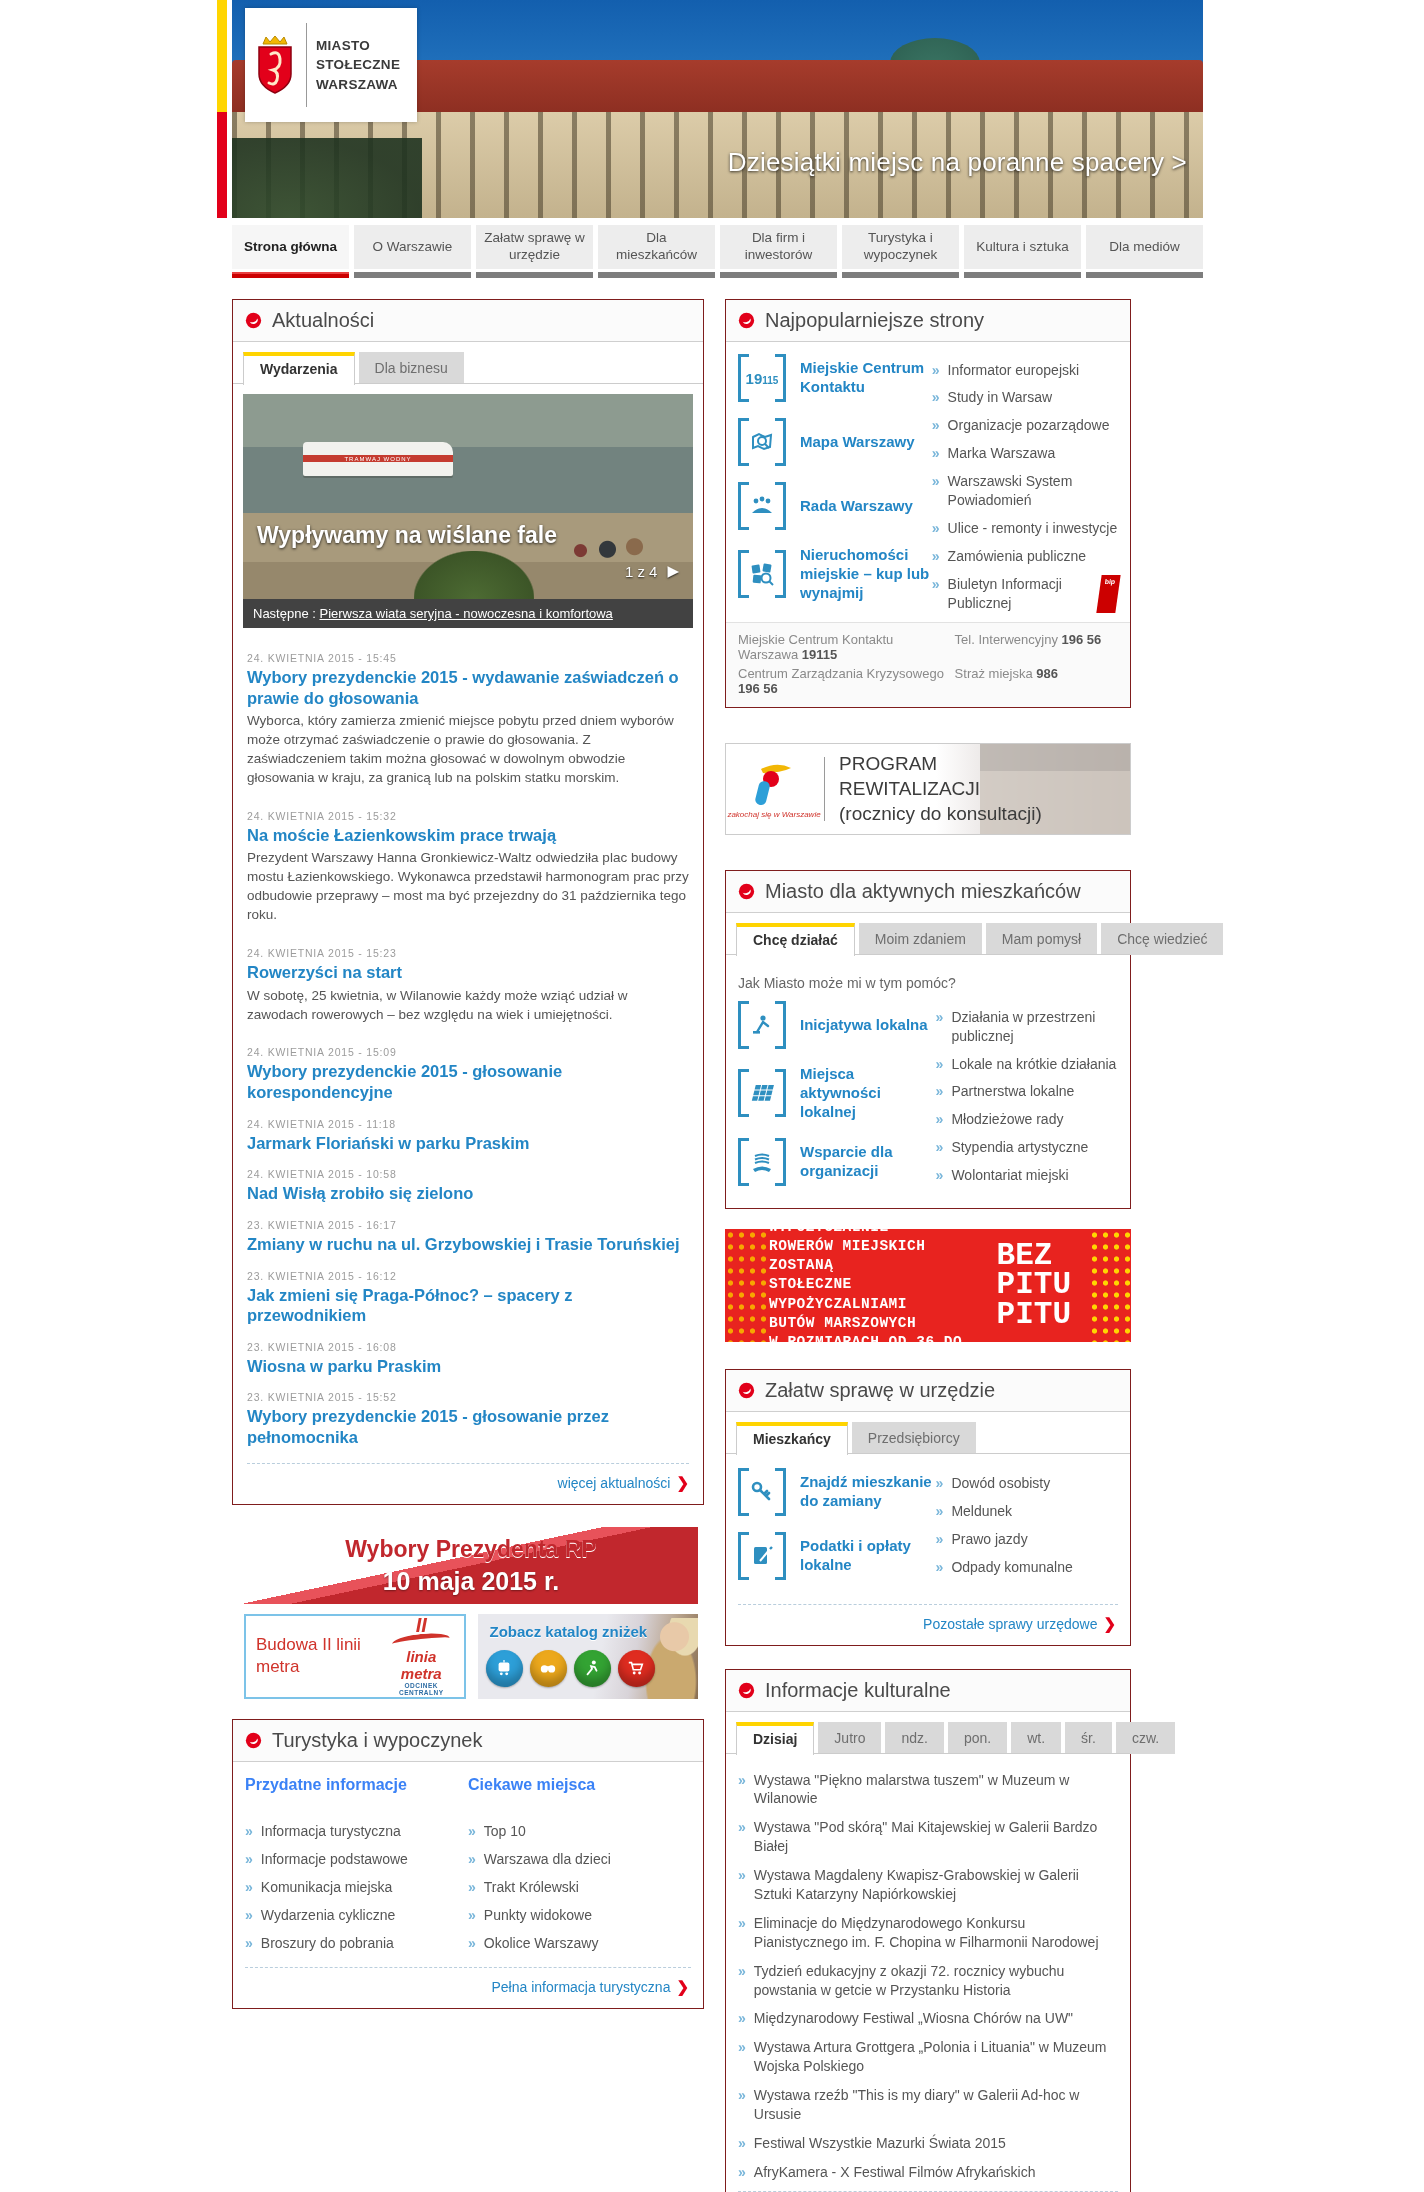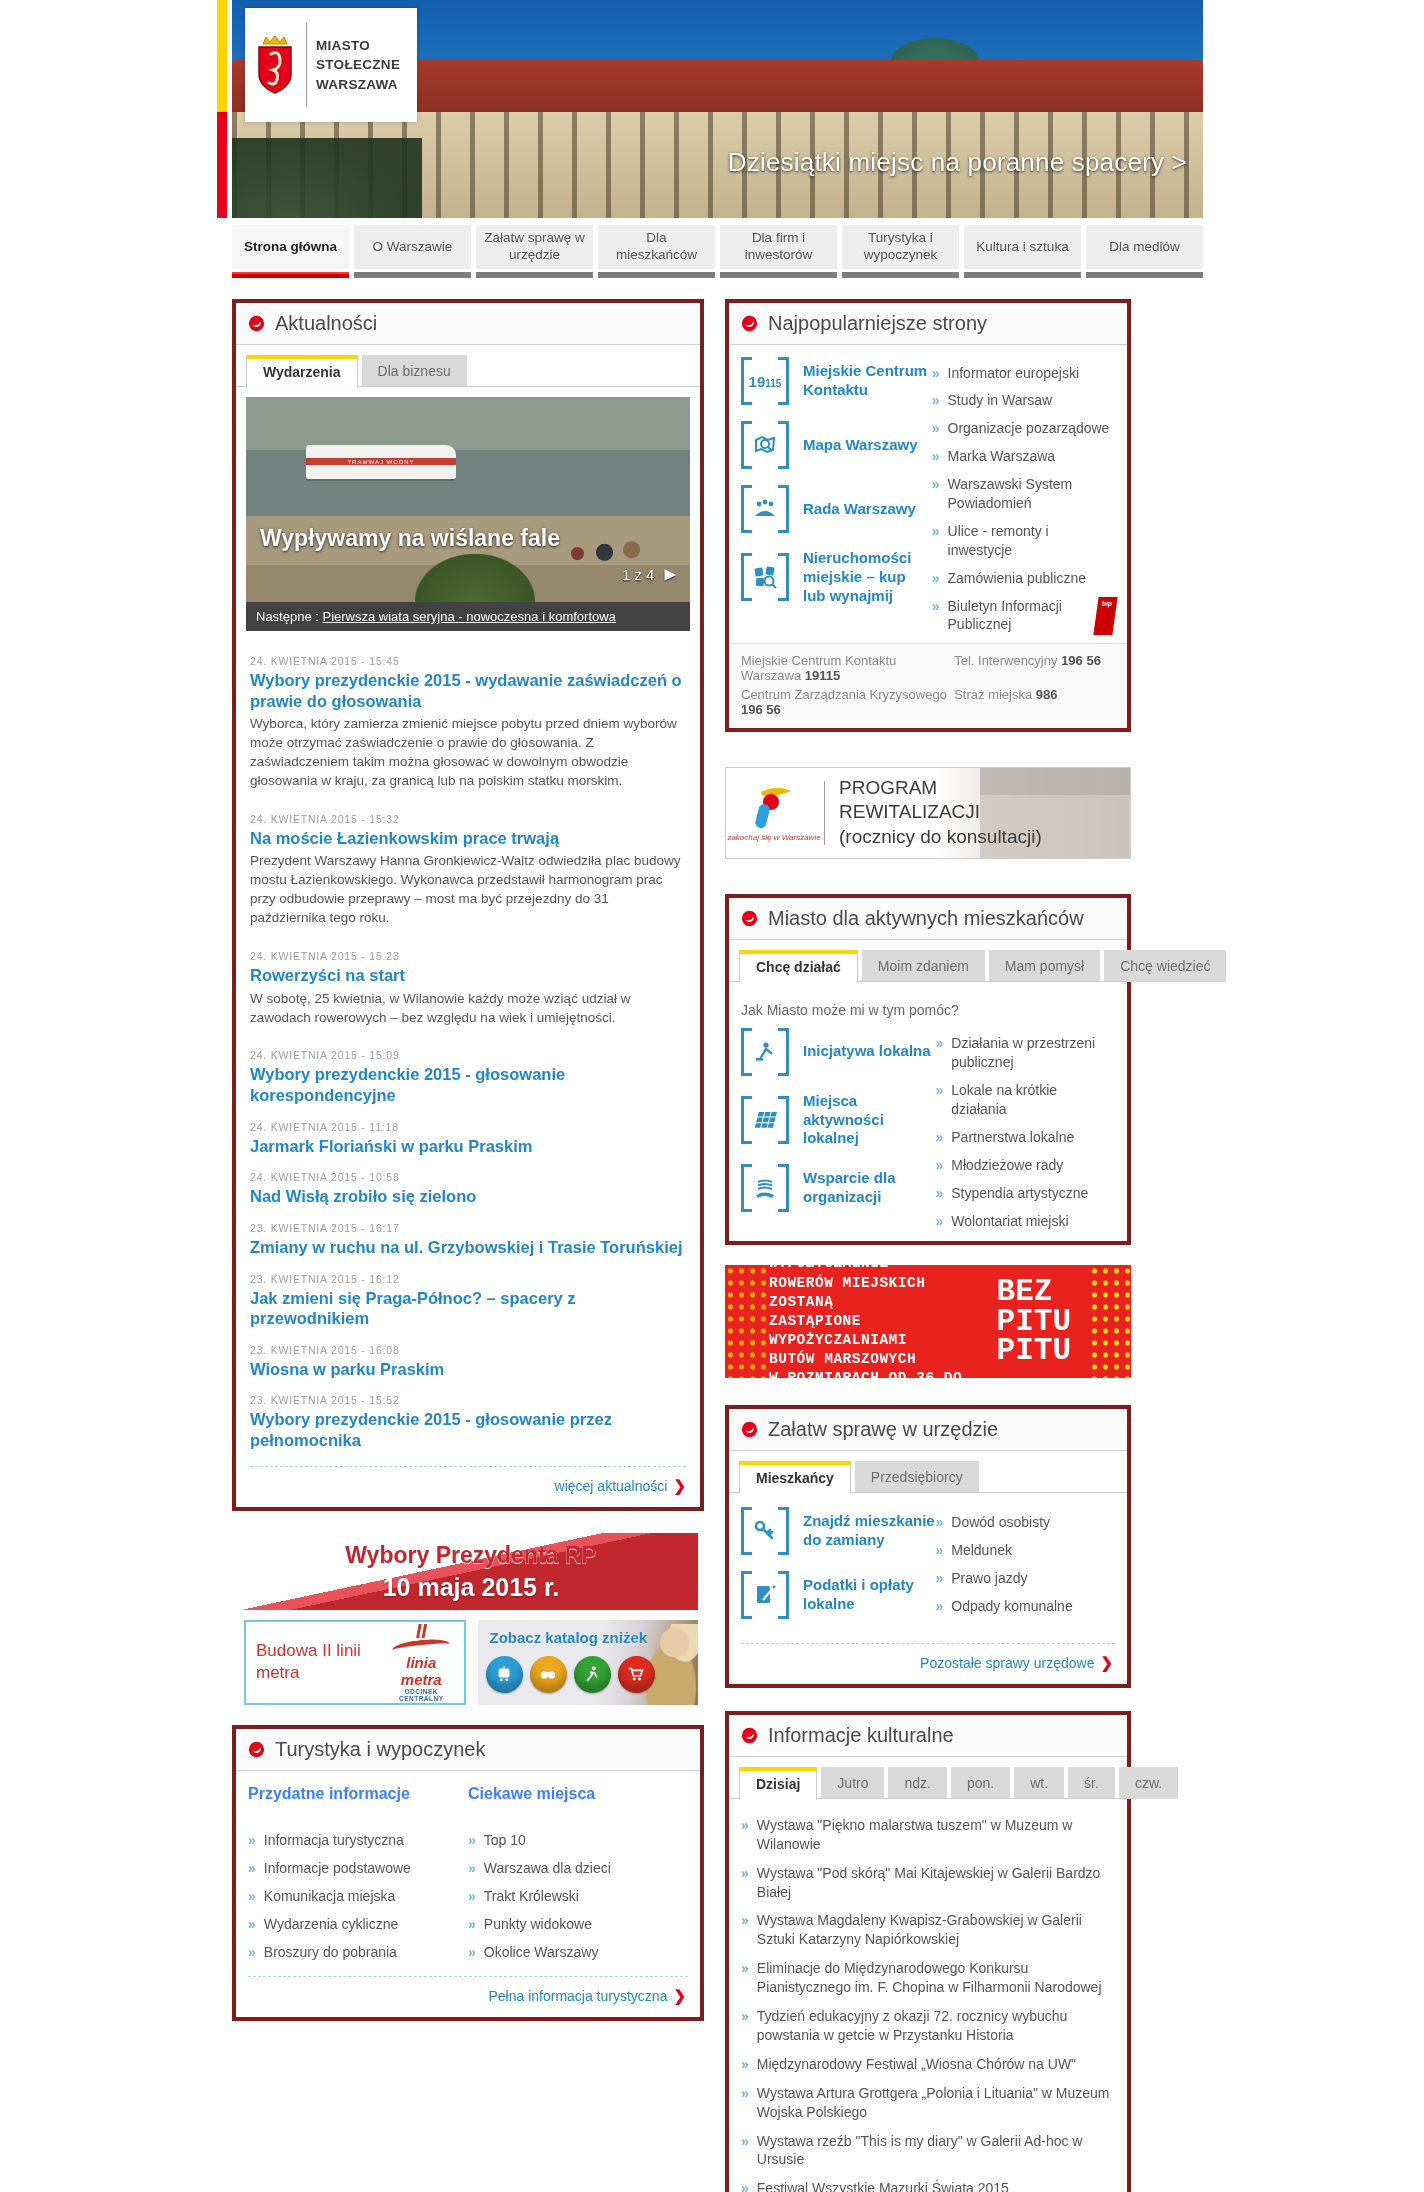--- a/index.html
+++ b/index.html
@@ -41,21 +41,21 @@
   .nav-item { flex:1; cursor:pointer; }
   .nav-label { height:44px; background:#ededed; color:#555; font-size:13.5px; display:flex; align-items:center; justify-content:center; text-align:center; padding:2px 6px; line-height:1.25; }
   .nav-bar { height:6px; background:#7d7d7d; margin-top:3px; }
   .nav-item.active .nav-label { background:#f6f6f6; color:#222; font-weight:bold; }
   .nav-item.active .nav-bar { background:#cc0001; box-shadow:inset 0 2px 0 #e84040; }
 
   
   .main { display:flex; gap:21px; margin-top:21px; align-items:flex-start; }
   .col-l { width:472px; } .col-r { width:406px; }
 
-  .box { border:4px solid #7f1d1d; background:#fff; }
+  .box { border:1px solid #7f1d1d; background:#fff; }
   .sec-head { display:flex; align-items:center; gap:10px; padding:9px 12px; border-bottom:1px solid #cfcfcf; background:#fbfbfb; }
   .sec-title { font-size:20px; color:#4a4a4a; }
   .tabs { display:flex; gap:4px; padding:10px 10px 0 10px; position:relative; }
   .tabs::after { content:""; position:absolute; left:0; right:0; bottom:0; height:1px; background:#ccc; }
   .tab { background:#d9d9d9; color:#6e6e6e; font-size:14px; padding:8px 16px; cursor:pointer; white-space:nowrap; }
   .tab.active { background:#fff; color:#333; font-weight:bold; border:1px solid #ccc; border-bottom:none; border-top:4px solid #ffd400; padding-top:5px; position:relative; z-index:2; margin-bottom:-1px; }
 
   
   .carousel { margin:10px; position:relative; }
   .car-img { position:relative; height:205px; overflow:hidden;
@@ -635,21 +635,21 @@
                   </li>
               </ul>
             </div>
           </div>
         </div>
 
         <div class="pitu">
           <div class="pitu-lines">
             <div>OD TEGO ROKU WYPOŻYCZALNIE</div>
             <div>ROWERÓW MIEJSKICH ZOSTANĄ</div>
-            <div>ZASTĄPIONE WYPOŻYCZALNIAMI</div>
+            <div>STOŁECZNE WYPOŻYCZALNIAMI</div>
             <div>BUTÓW MARSZOWYCH</div>
             <div>W ROZMIARACH OD 36 DO 42.</div>
           </div>
           <div class="pitu-big">
             <div>BEZ</div>
             <div>PITU</div>
             <div>PITU</div>
           </div>
         </div>
 

